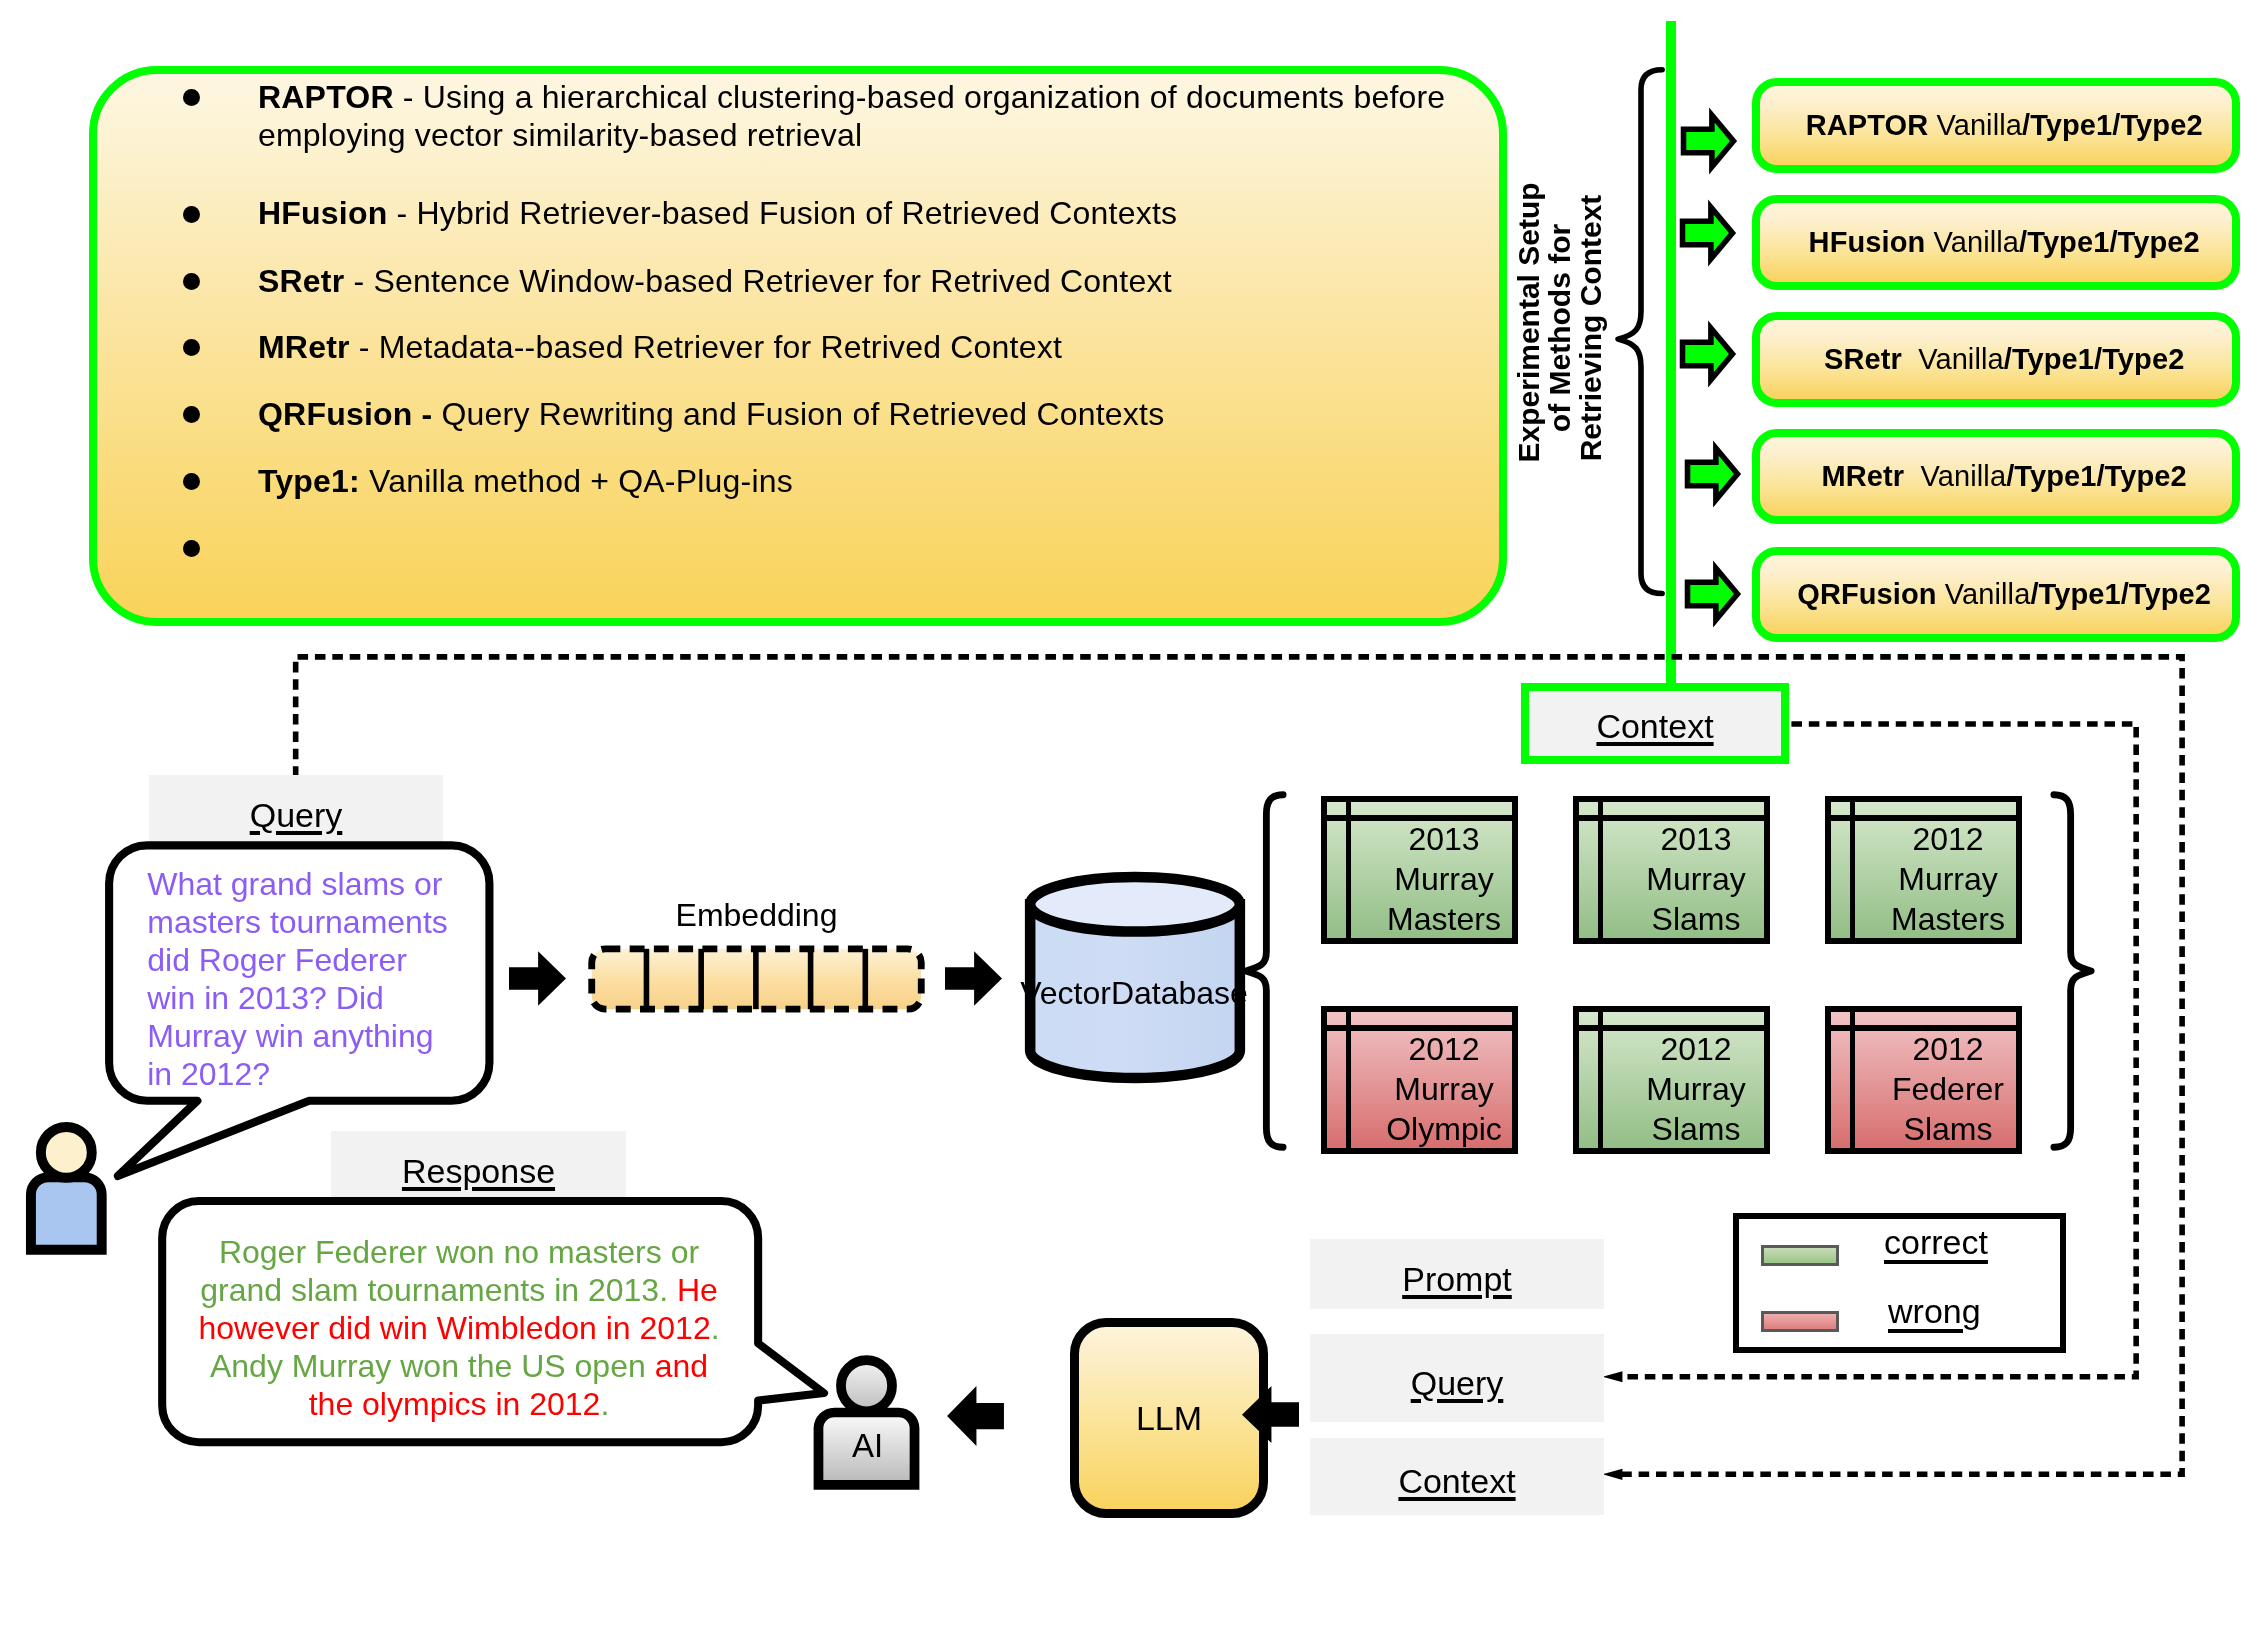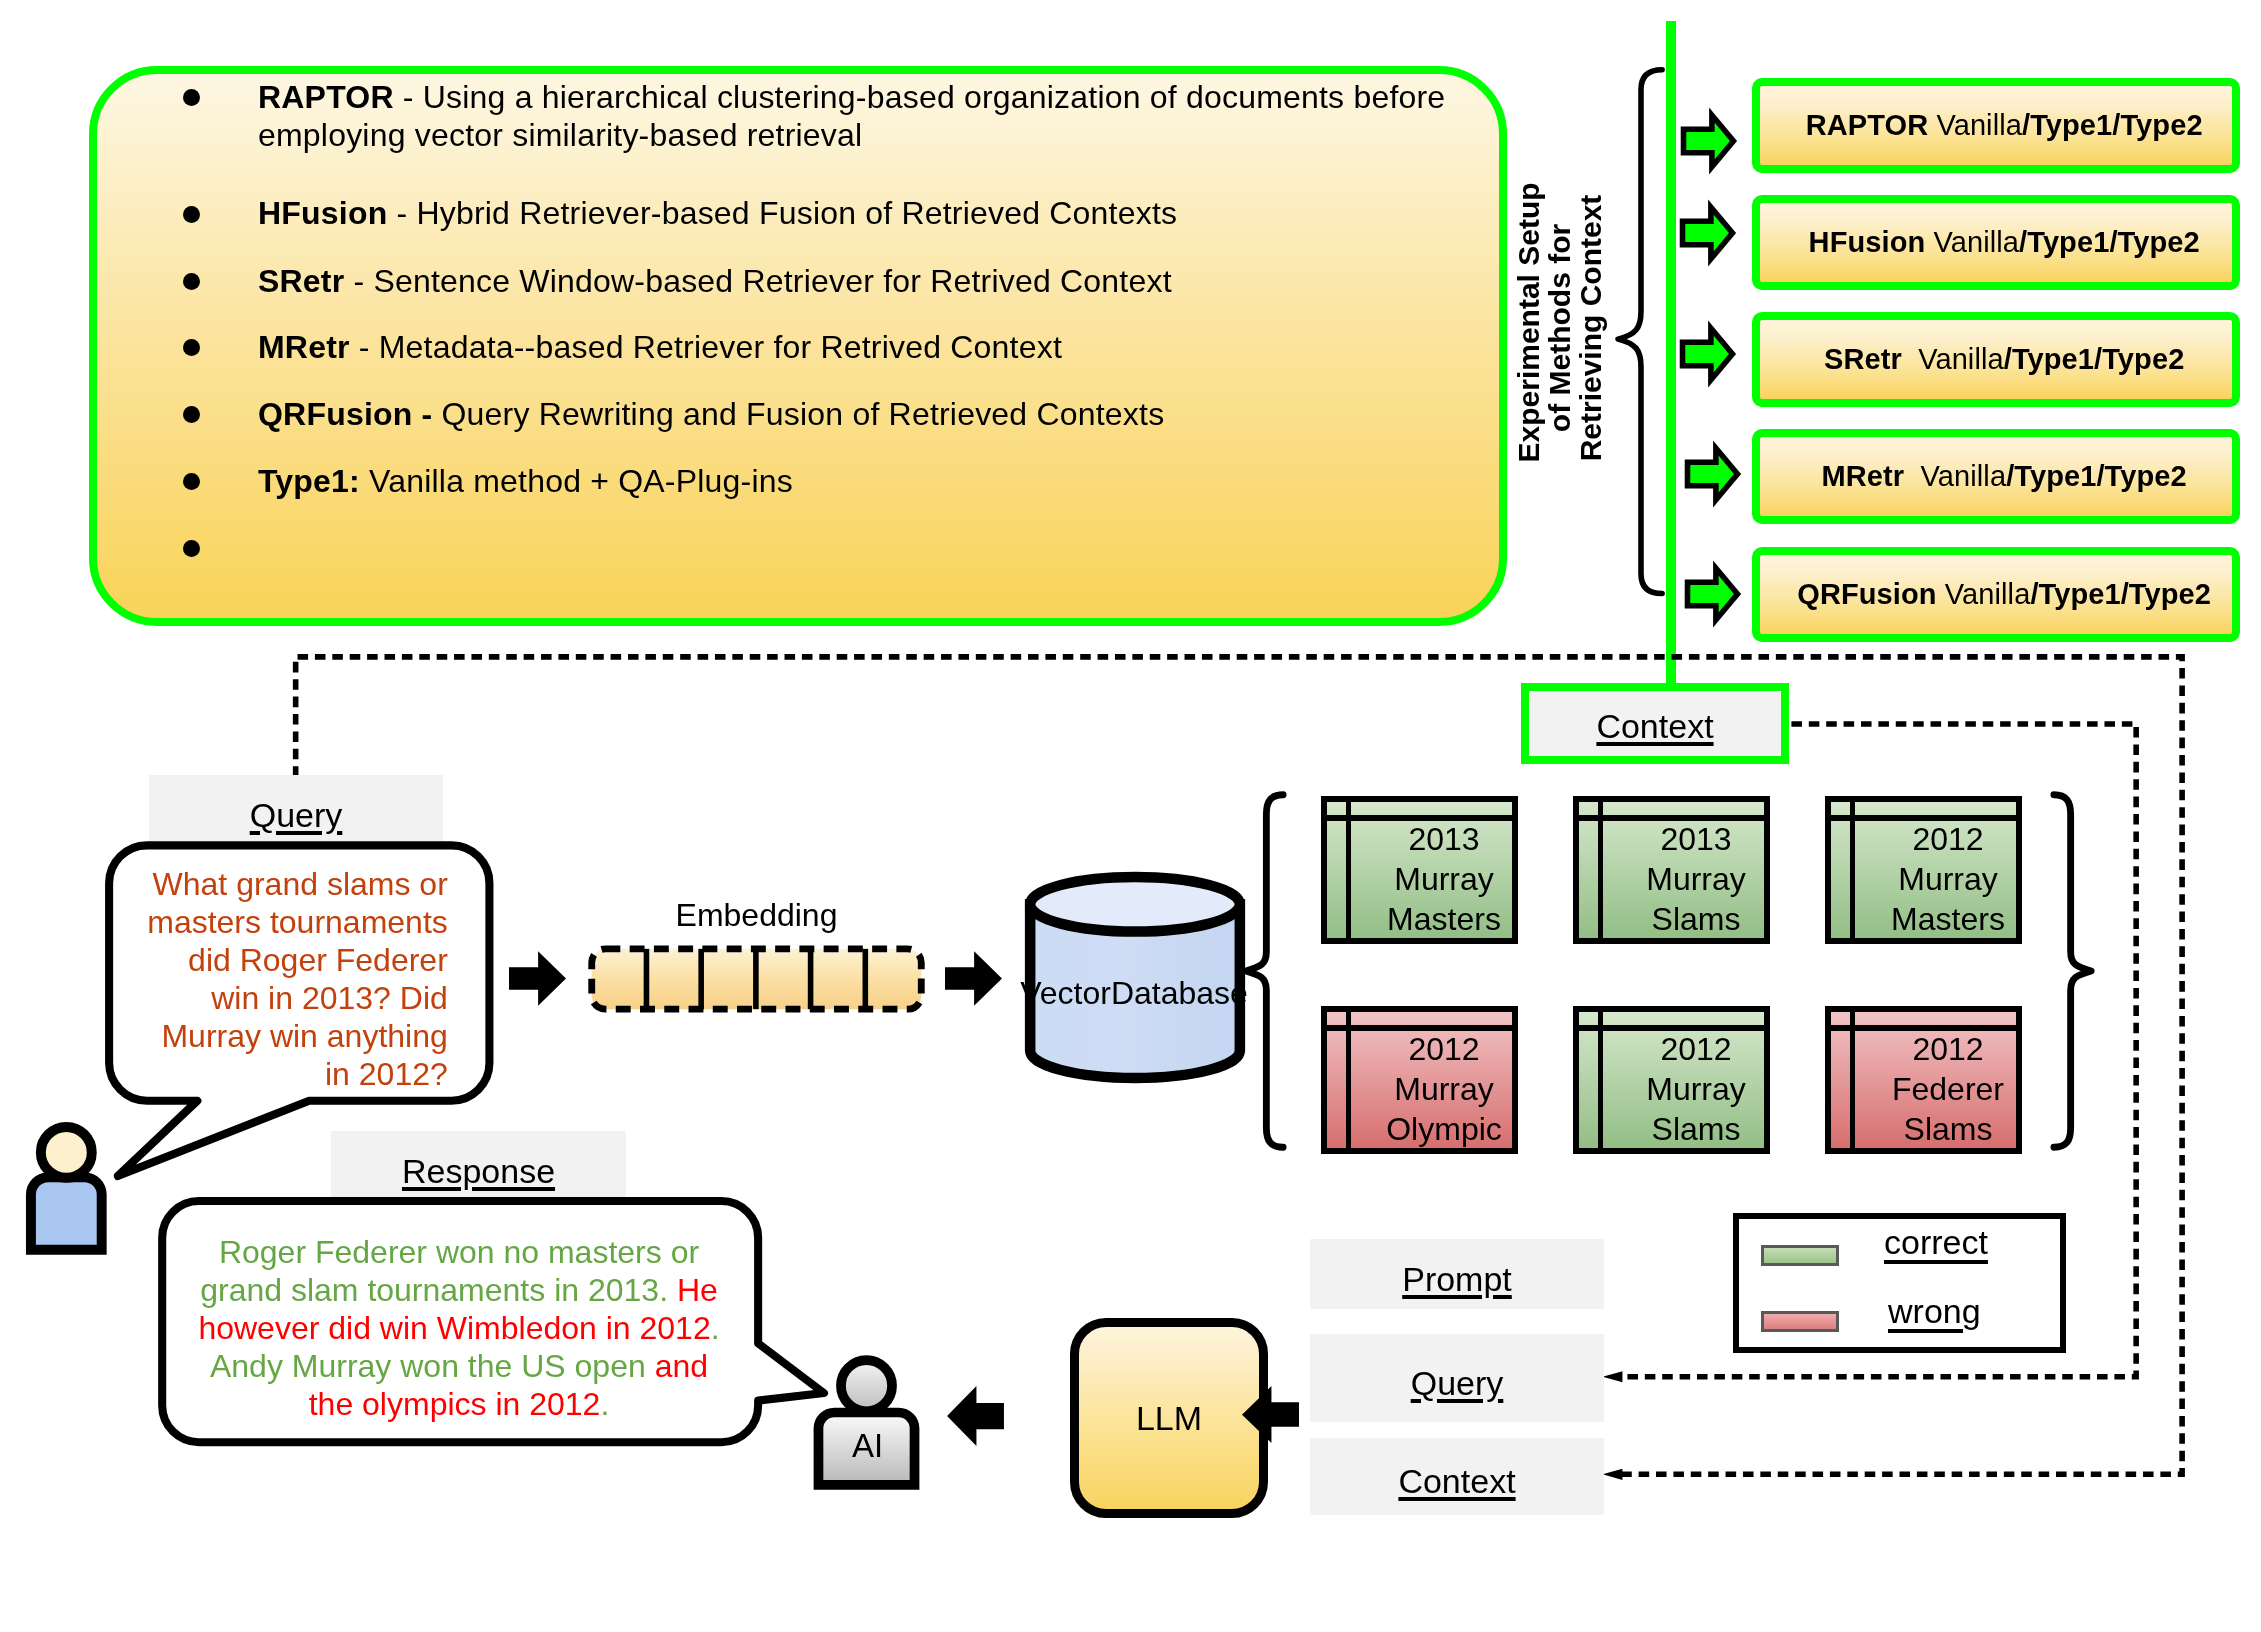--- a/index.html
+++ b/index.html
@@ -14,21 +14,21 @@
   #methods-panel{position:absolute;left:89px;top:66px;width:1418px;height:560px;
     border:8px solid #00ff00;border-radius:68px;box-sizing:border-box;
     background:linear-gradient(180deg,#fdf6e0 0%,#fdf5dc 5%,#fbe39b 50%,#f9d359 100%);}
   .bullet-dot{position:absolute;width:17px;height:17px;border-radius:50%;background:#000;}
   .bullet-text{position:absolute;left:258px;font-size:32px;line-height:38px;color:#000;
     white-space:pre;letter-spacing:0.2px;}
   .bullet-text b{font-weight:bold;}
 
   
   .mbox{position:absolute;left:1752px;width:488px;height:95px;
-    border:8px solid #00ff00;border-radius:10px;box-sizing:border-box;
+    border:8px solid #00ff00;border-radius:25px;box-sizing:border-box;
     background:linear-gradient(180deg,#fdf5da 0%,#fdf0d0 20%,#fbe395 65%,#f9d35f 100%);
     display:flex;align-items:center;justify-content:center;}
   .mbox span{font-size:29px;color:#000;white-space:pre;letter-spacing:0.1px;}
   .mbox b{font-weight:bold;}
 
   
   #spine{position:absolute;left:1666px;top:21px;width:10px;height:687px;background:#00ff00;}
 
   
   .band{position:absolute;background:#f2f2f2;display:flex;align-items:center;justify-content:center;}
@@ -164,21 +164,21 @@
       <span>Context</span>
     </div>
 
 <div class="band" style="left:149px;top:775px;width:294px;height:71px">
       <span>Query</span>
     </div>
 <svg class="abs" style="left:104px;top:841px;width:398px;height:348px" viewBox="0 0 640 560">
  <path d="M8 68 A61 61 0 0 1 69 7 L559 7 A61 61 0 0 1 620 68 L620 357 A61 61 0 0 1 559 418 L330 418 L22 539 L150 418 L69 418 A61 61 0 0 1 8 357 Z" fill="#ffffff" stroke="#000" stroke-width="13" stroke-linejoin="round"></path>
 </svg>
 <div class="abs" style="left:111px;top:856px;width:373px;height:245px;display:flex;align-items:center;justify-content:center">
- <div style="text-align:right;font-size:32px;line-height:38px;color:#c2410c;"><span>What grand slams or</span><br><span>masters tournaments</span><br><span>did Roger Federer</span><br><span>win in 2013? Did</span><br><span>Murray win anything</span><br><span>in 2012?</span></div>
+ <div style="text-align:left;font-size:32px;line-height:38px;color:#8b5cf6;"><span>What grand slams or</span><br><span>masters tournaments</span><br><span>did Roger Federer</span><br><span>win in 2013? Did</span><br><span>Murray win anything</span><br><span>in 2012?</span></div>
 </div>
 
 <svg class="abs" style="left:21px;top:1118px;width:90px;height:142px" viewBox="0 0 145 228">
  <path d="M16 212 L16 123 A28 28 0 0 1 44 95 L102 95 A28 28 0 0 1 130 123 L130 212 Z" fill="#a8c6f0" stroke="#000" stroke-width="16"></path>
  <circle cx="73" cy="55" r="41" fill="#fdf0cd" stroke="#000" stroke-width="16"></circle>
 </svg>
 
 <svg class="abs" style="left:509px;top:950px;width:57px;height:57px" viewBox="0 0 92 92">
  <path d="M0 28 L47 28 L47 2 L92 46 L47 90 L47 64 L0 64 Z" fill="#000"></path>
 </svg>

